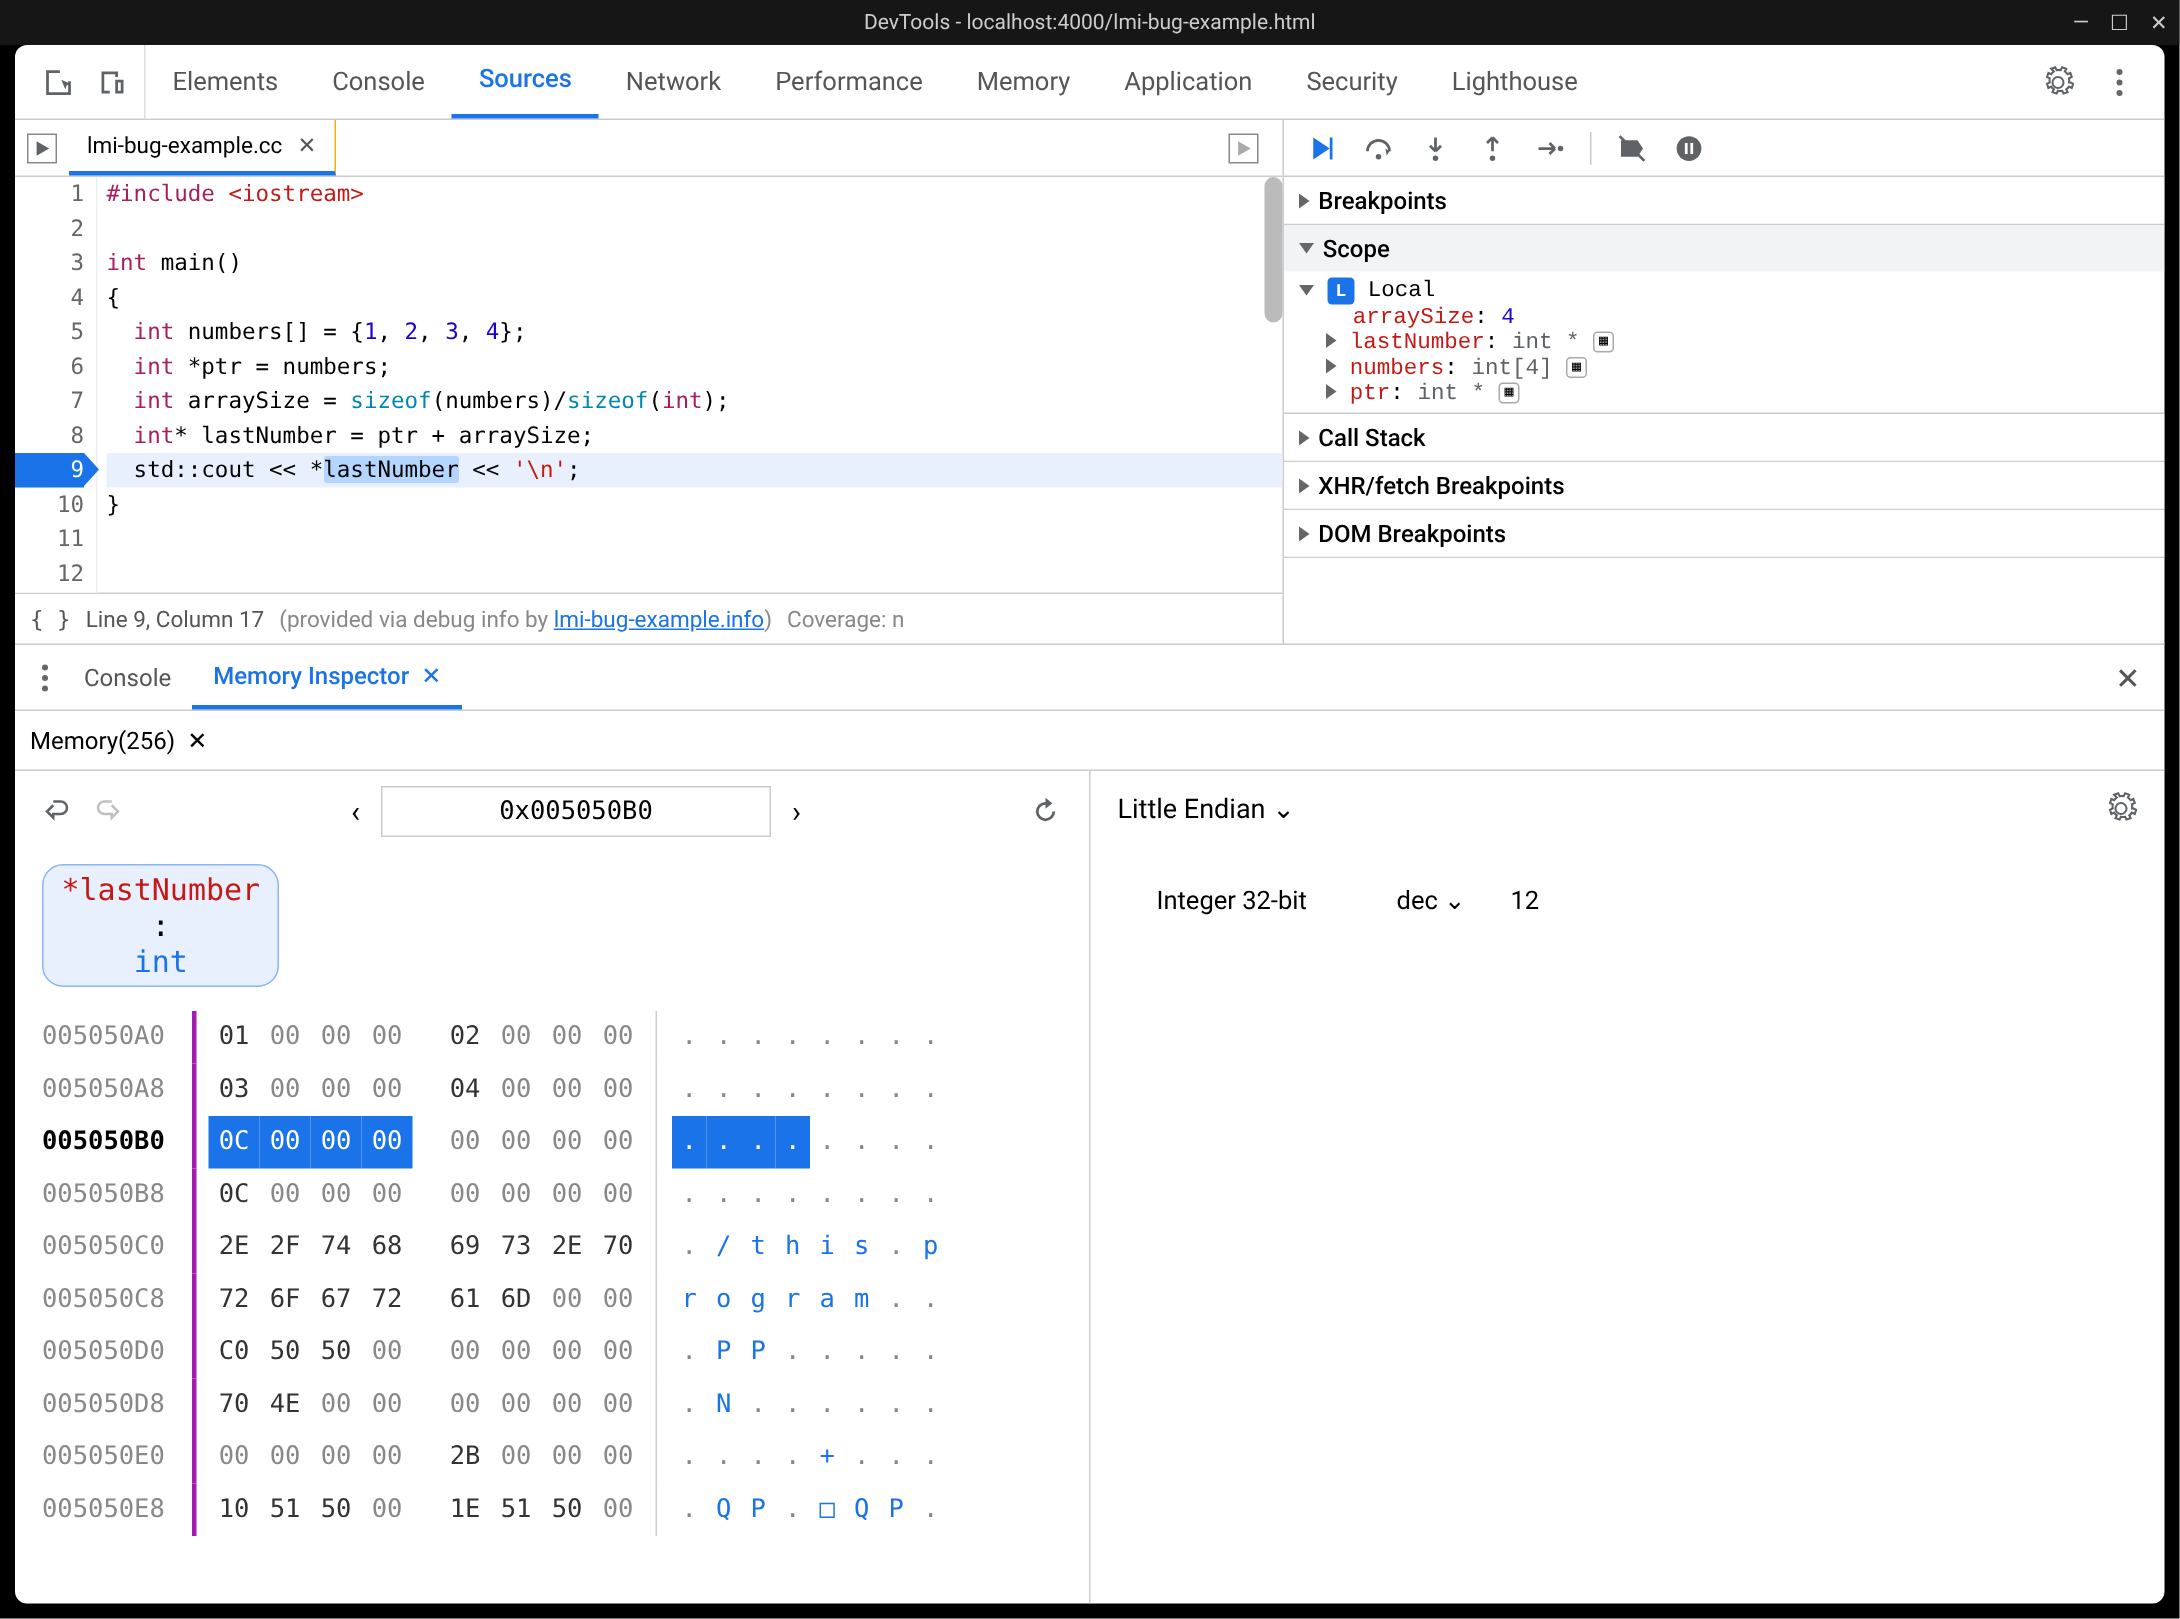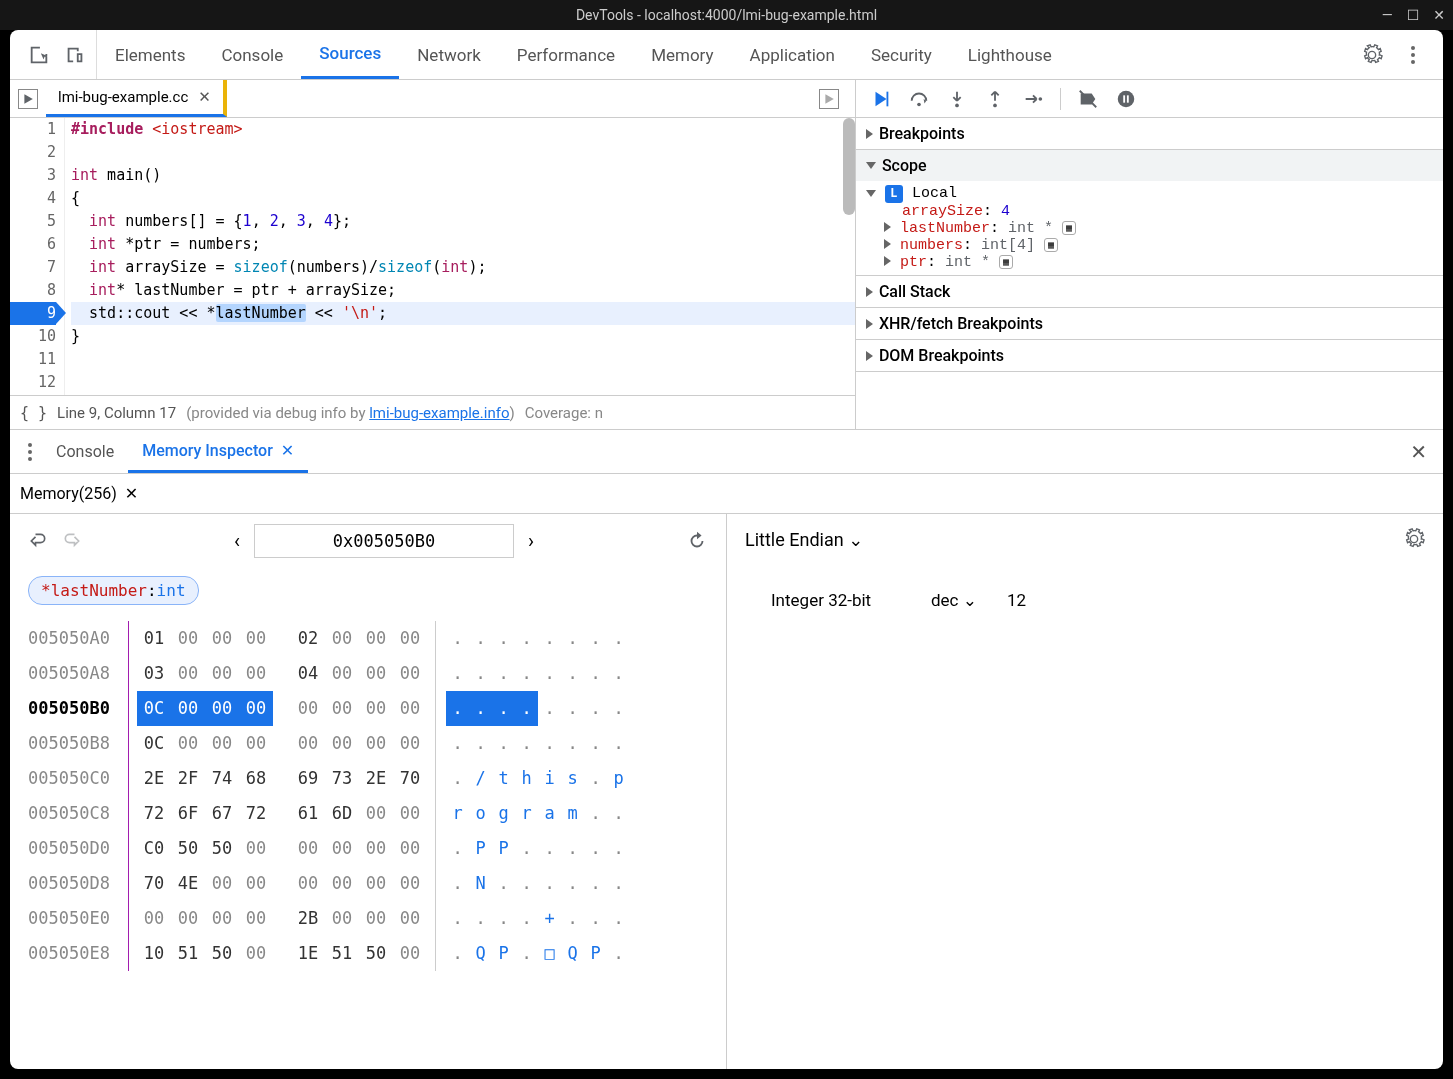--- a/index.html
+++ b/index.html
@@ -11,34 +11,34 @@
 .maintabs { display: flex; align-items: center; height: 50px; border-bottom: 1px solid #ccc; padding: 0 8px; color: #555; font-size: 17px; }
 .maintabs .mt-btn { padding: 0 18px; height: 100%; display: flex; align-items: center; cursor: pointer; }
 .maintabs .mt-btn.active { color: #1a73e8; border-bottom: 3px solid #1a73e8; font-weight: 500; }
 .mt-left-icons { display: flex; align-items: center; gap: 14px; padding: 0 10px; border-right: 1px solid #ddd; height: 100%; }
 .mt-right-icons { margin-left: auto; display: flex; align-items: center; gap: 18px; padding-right: 10px; }
 svg.ticon { width: 22px; height: 22px; fill: #5f6368; }
 .sources { display: flex; height: 350px; border-bottom: 1px solid #ccc; }
 .srcleft { flex: 59; display: flex; flex-direction: column; border-right: 1px solid #ccc; }
 .srcright { flex: 41; display: flex; flex-direction: column; overflow: hidden; }
 .filetabs { display: flex; align-items: center; height: 38px; border-bottom: 1px solid #ccc; }
-.ftab { display: flex; align-items: center; padding: 0 12px; height: 100%; border-right: 4px solid #eab308; font-size: 15px; }
+.ftab { display: flex; align-items: center; padding: 0 12px; height: 100%; border-right: 1px solid #eab308; font-size: 15px; }
 .ftab.active { border-bottom: 3px solid #1a73e8; }
 .ftab .close { margin-left: 10px; cursor: pointer; color: #555; }
 .play-icon { width: 20px; height: 20px; border: 1px solid #888; display: flex; align-items: center; justify-content: center; margin: 0 8px; }
 .code { flex: 1; display: flex; font-family: Menlo, Consolas, monospace; font-size: 15px; line-height: 23px; position: relative; }
 .gutter { width: 55px; text-align: right; color: #666; padding-right: 8px; border-right: 1px solid #eee; background: #fff; }
 .gutter div { height: 23px; }
 .codelines { flex: 1; padding-left: 6px; position: relative; }
 .codeline { height: 23px; white-space: pre; }
 .codeline.hl { background: #e8f0fe; }
 .gutternum.hl { background: #1a73e8; color: #fff; position: relative; }
 .gutternum.hl::after { content: ''; position: absolute; right: -10px; top: 0; border: 11.5px solid transparent; border-left: 10px solid #1a73e8; border-right: 0; }
 .kw { color: #a71d5d; }
-.pp { color: #a71d5d; font-weight: bold; }
+.pp { color: #a71d5d; }
 .str { color: #c41a16; }
 .num { color: #1c00cf; }
 .fn { color: #0086b3; }
 .selword { background: #b4d5fe; border-radius: 2px; }
 .codescroll { position: absolute; right: 0; top: 0; width: 12px; height: 35%; background: #bbb; border-radius: 6px; }
 .statusbar { height: 34px; border-top: 1px solid #ccc; display: flex; align-items: center; padding: 0 10px; font-size: 15px; color: #555; gap: 10px; }
 .statusbar a { color: #1a73e8; text-decoration: underline; }
 .dbg-toolbar { display: flex; align-items: center; gap: 16px; height: 38px; border-bottom: 1px solid #ccc; padding: 0 14px; }
 .dbg-toolbar svg { width: 22px; height: 22px; }
 .dbg-sep { width: 1px; height: 22px; background: #ccc; }
@@ -59,26 +59,26 @@
 .drawer-tabs .dt.active { color: #1a73e8; border-bottom: 3px solid #1a73e8; font-weight: 500; }
 .kebab { display: flex; flex-direction: column; gap: 3px; padding: 0 10px; }
 .kebab span { width: 4px; height: 4px; background: #666; border-radius: 50%; }
 .memtab-row { display: flex; align-items: center; height: 40px; border-bottom: 1px solid #ccc; padding: 0 10px; font-size: 16px; }
 .memtab-row .close { margin-left: 8px; cursor: pointer; }
 .mempanel { flex: 1; display: flex; }
 .hexside { flex: 50; border-right: 1px solid #ccc; padding: 10px 18px; display: flex; flex-direction: column; }
 .hexnav { display: flex; align-items: center; gap: 14px; margin-bottom: 18px; }
 .hexnav input { flex: 0 0 260px; height: 34px; text-align: center; font-family: Menlo, Consolas, monospace; font-size: 17px; border: 1px solid #ccc; }
 .hexnav .spacer { flex: 1; }
-.pill { display: inline-flex; align-items: center; border: 1px solid #8ab4f8; background: #e8f0fe; border-radius: 14px; padding: 4px 12px; font-family: Menlo, Consolas, monospace; font-size: 16px; margin-bottom: 16px; width: fit-content; }
+.pill { display: inline-flex; align-items: center; border: 1px solid #8ab4f8; background: #e8f0fe; border-radius: 14px; padding: 4px 12px; font-family: Menlo, Consolas, monospace; font-size: 20px; margin-bottom: 16px; width: fit-content; flex-direction: column; }
 .hexgrid { font-family: Menlo, Consolas, monospace; font-size: 17px; line-height: 35px; }
 .hexrow { display: flex; align-items: center; }
 .haddr { width: 100px; color: #888; }
 .haddr.cur { color: #000; font-weight: 600; }
-.hbytes { display: flex; border-left: 1px solid #a21caf; border-right: 1px solid #ccc; padding: 0 8px; }
+.hbytes { display: flex; border-left: 3px solid #a21caf; border-right: 1px solid #ccc; padding: 0 8px; }
 .hb { width: 34px; text-align: center; color: #333; }
 .hb.z { color: #888; }
 .hb.gap { width: 18px; }
 .hb.sel { background: #1a73e8; color: #fff; }
 .hascii { display: flex; padding-left: 10px; color: #1a73e8; }
 .ha { width: 23px; text-align: center; }
 .ha.z { color: #888; }
 .ha.sel { background: #1a73e8; color: #fff; }
 .valside { flex: 50; padding: 14px 18px; }
 .valhead { display: flex; align-items: center; font-size: 18px; margin-bottom: 40px; }

